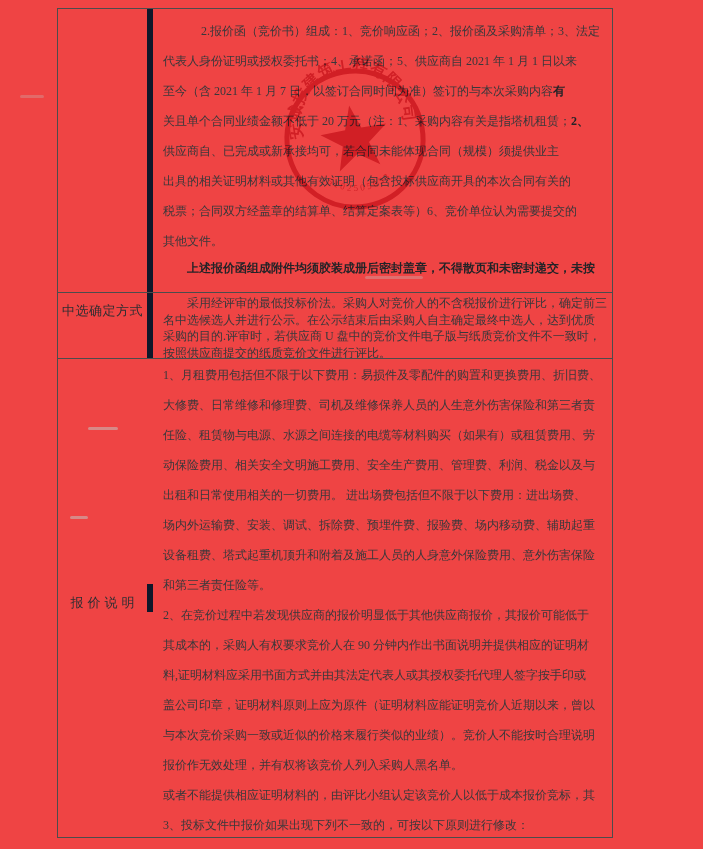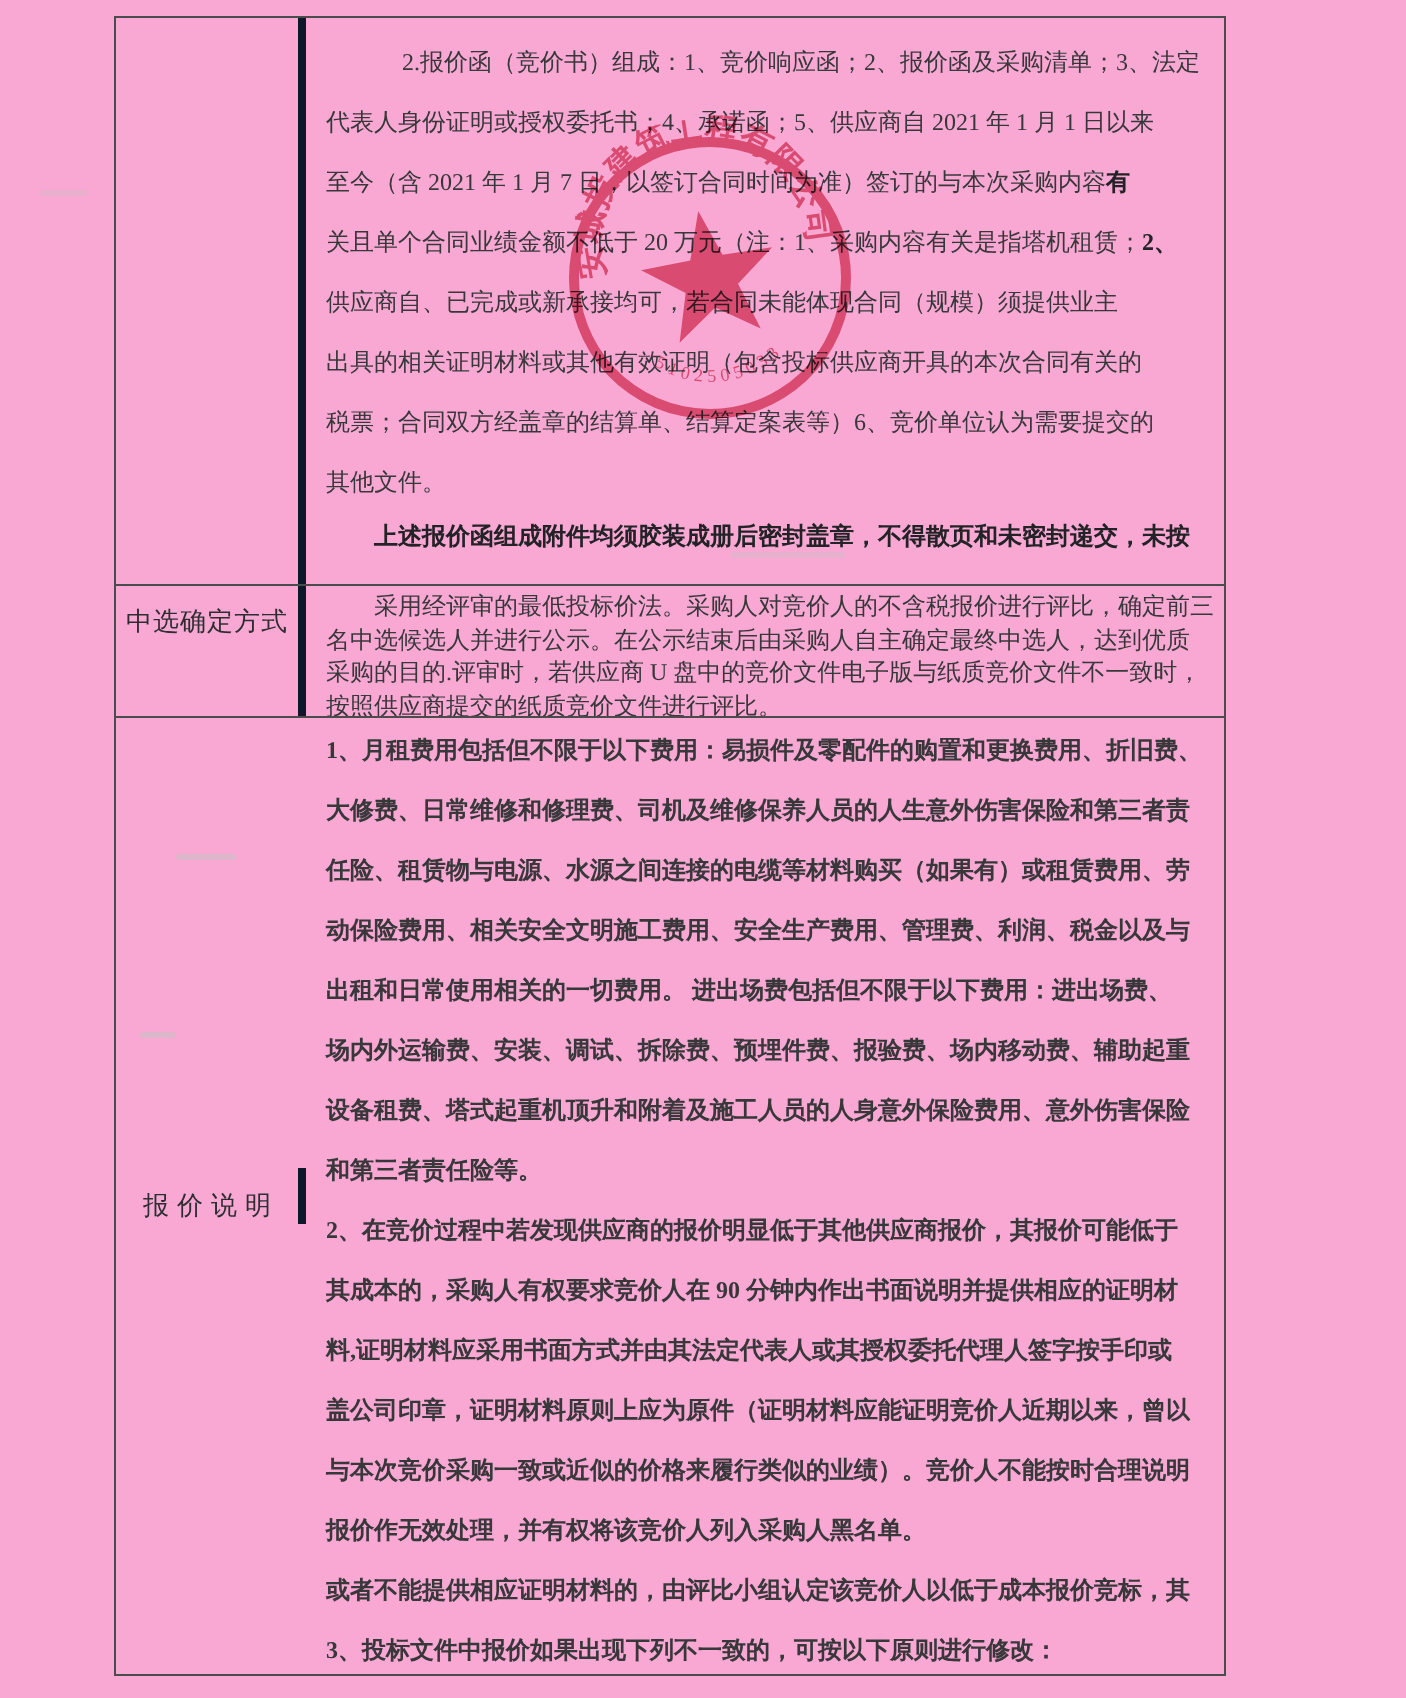--- a/index.html
+++ b/index.html
@@ -1,35 +1,35 @@
 <!DOCTYPE html>
 <html><head>
 <meta charset="utf-8">
 <style>
   html,body{margin:0;padding:0;background:#e8e8e8;}
   .page{
-    position:relative;width:703px;height:849px;background:#f9a8d4;
+    position:relative;width:703px;height:849px;background:#ef4444;
     font-family:"Liberation Serif","DejaVu Serif",serif;
     color:#38383b;overflow:hidden;margin:0 auto;
   }
   .doc-table{position:absolute;left:57px;top:8px;width:556px;height:830px;border:1px solid #4c4c4c;box-sizing:border-box;}
   .row{display:flex;box-sizing:border-box;}
   .row1{height:284px;border-bottom:1px solid #4c4c4c;}
   .row2{height:66px;border-bottom:1px solid #4c4c4c;}
   .row3{height:478px;align-items:center;}
   .label-cell{
-    flex:none;width:95px;border-right:4px solid #0f172a;box-sizing:border-box;
+    flex:none;width:95px;border-right:6px solid #0f172a;box-sizing:border-box;
     text-align:center;font-size:13px;color:#2e2e32;
   }
   .row2 .label-cell{padding-top:9px;letter-spacing:0.5px;}
   .row3 .label-cell{padding-top:10px;letter-spacing:4px;padding-left:4px;}
   .content-cell{flex:1;min-width:0;padding:0 4px 0 10px;overflow:hidden;box-sizing:border-box;}
   .row1 .content-cell{padding-top:7px;}
   .row2 .content-cell{padding-top:2px;}
-  .row3 .content-cell{padding-top:4px;font-weight:bold;}
+  .row3 .content-cell{padding-top:4px;}
   .ln{white-space:nowrap;font-size:12px;}
   .lh30 .ln{line-height:30px;}
   .para2{margin-top:4px;font-weight:bold;color:#232327;}
   .para2 .ln{line-height:16px;}
   .row2 .ln{line-height:16.5px;}
   .ind38{padding-left:38px;}
   .ind24{padding-left:24px;}
   .b{font-weight:bold;color:#232327;}
   .stamp{
     position:absolute;left:275px;top:59px;width:160px;height:160px;

